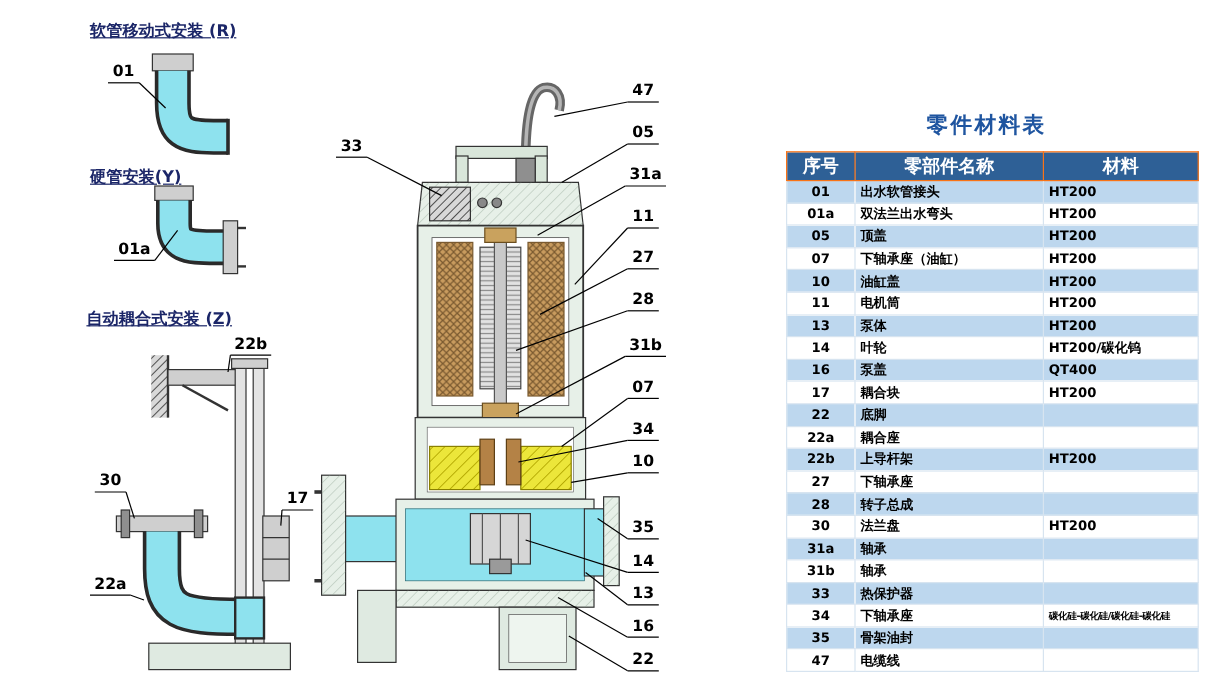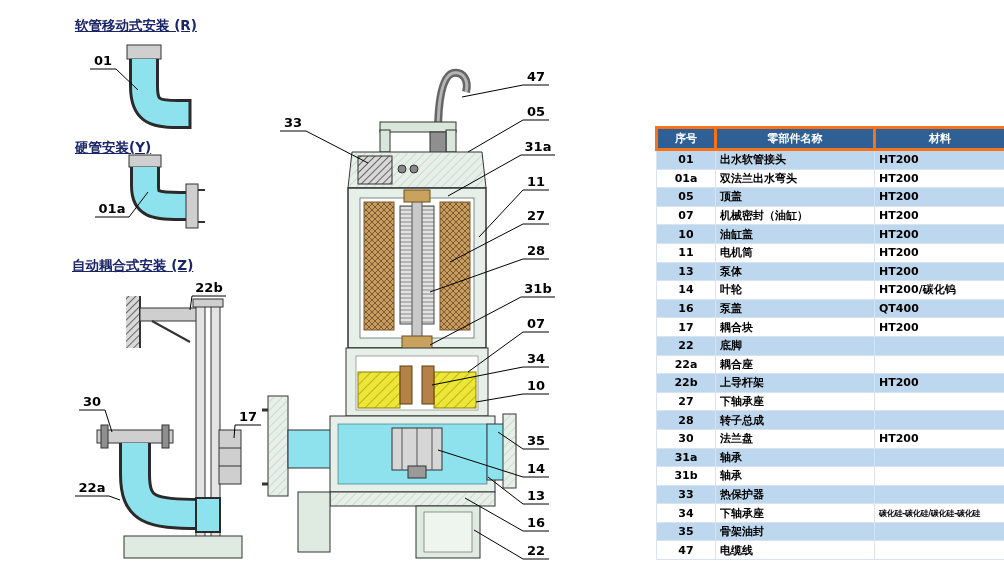--- a/index.html
+++ b/index.html
@@ -7,22 +7,22 @@
           font-family:"DejaVu Sans","Liberation Sans",sans-serif;}
   .layer{position:absolute;left:0;top:0;width:1004px;height:574px;}
   .leaders{pointer-events:none;}
   .leaders line{stroke:#000;stroke-width:1;}
   .install-title{position:absolute;font-size:13.5px;font-weight:bold;color:#1b2668;white-space:nowrap;text-decoration:underline;}
   .callout{position:absolute;transform:translate(-50%,-50%);font-weight:bold;font-size:13px;color:#000;white-space:nowrap;}
   .table-title{position:absolute;left:655px;top:92px;width:334px;text-align:center;
                font-size:18px;font-weight:bold;color:#1f55a0;letter-spacing:2px;}
   .parts-table{position:absolute;left:655px;top:126px;width:334px;border-collapse:collapse;
                font-size:11px;table-layout:fixed;border:1px solid #7f9fbf;}
-  .parts-table th{background:#2e6096;color:#fff;font-size:11px;font-weight:bold;
-                  border:3px solid #f97316;padding:2px 3px;height:15px;}
+  .parts-table th{background:#2e6096;color:#fff;font-size:15px;font-weight:bold;
+                  border:1px solid #f97316;padding:2px 3px;height:15px;}
   .parts-table td{border:1px solid #d7e4f0;padding:1px 4px;height:15.6px;font-weight:bold;
                   color:#000;overflow:hidden;white-space:nowrap;}
   .parts-table .c-no{width:50px;}
   .parts-table .c-name{width:150px;}
   .parts-table .c-mat{width:122px;}
   .parts-table tr.row-odd{background:#bdd7ee;}
   .parts-table tr.row-even{background:#ffffff;}
   .parts-table td:first-child{text-align:center;}
   .parts-table td.tiny{font-size:8px;letter-spacing:-0.3px;margin-top:17px;}
 </style>
@@ -219,20 +219,21 @@
       <div class="callout" style="left: 209px; top: 287px;">22b</div>
       <div class="callout" style="left: 92px; top: 401px;">30</div>
       <div class="callout" style="left: 248px; top: 416px;">17</div>
       <div class="callout" style="left: 92px; top: 487px;">22a</div>
     </div>
 
   <div class="install-title" style="left:75px;top:17px">软管移动式安装 (R)</div>
   <div class="install-title" style="left:75px;top:139px">硬管安装(Y)</div>
   <div class="install-title" style="left:72px;top:257px">自动耦合式安装 (Z)</div>
 
+  <div class="table-title">零件材料表</div>
   <table class="parts-table">
     <thead>
       <tr>
         <th class="c-no">序号</th>
         <th class="c-name">零部件名称</th>
         <th class="c-mat">材料</th>
       </tr>
     </thead>
     <tbody>
         <tr class="row-odd">
@@ -245,21 +246,21 @@
           <td>双法兰出水弯头</td>
           <td>HT200</td>
         </tr>
         <tr class="row-odd">
           <td>05</td>
           <td>顶盖</td>
           <td>HT200</td>
         </tr>
         <tr class="row-even">
           <td>07</td>
-          <td>机械密封（油缸）</td>
+          <td>下轴承座（油缸）</td>
           <td>HT200</td>
         </tr>
         <tr class="row-odd">
           <td>10</td>
           <td>油缸盖</td>
           <td>HT200</td>
         </tr>
         <tr class="row-even">
           <td>11</td>
           <td>电机筒</td>

